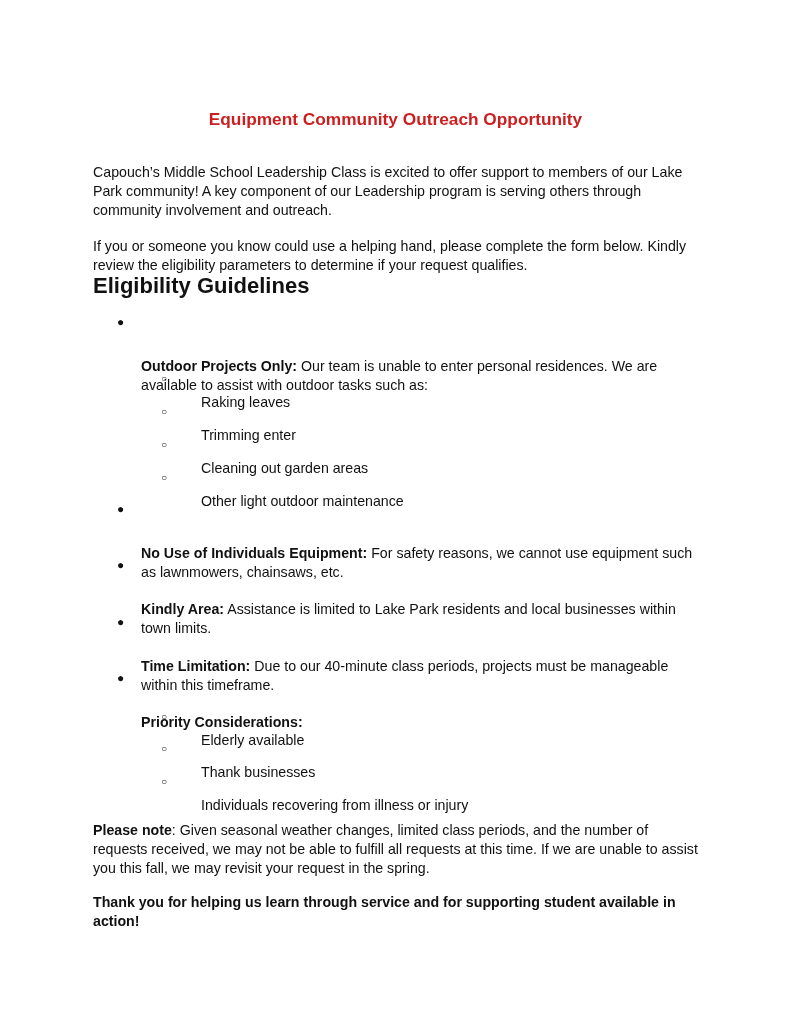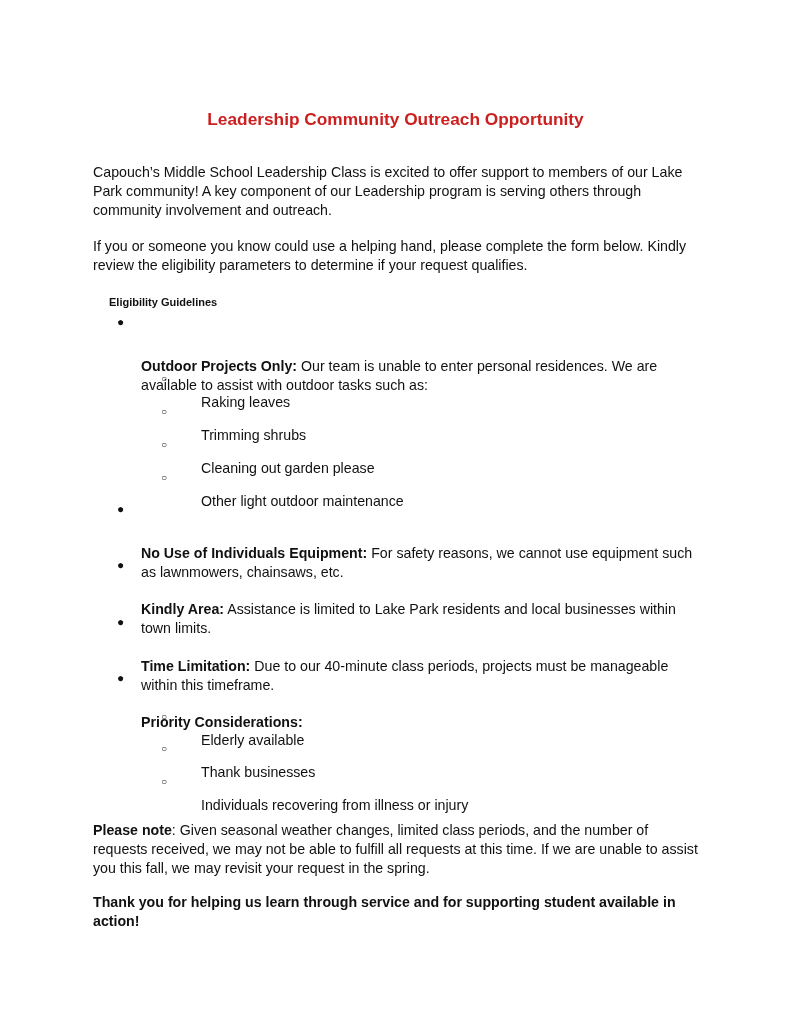--- a/index.html
+++ b/index.html
@@ -7,55 +7,55 @@
     width: 791px; height: 1024px; position: relative; overflow: hidden;
     font-family: "Liberation Sans", sans-serif; color: #111111;
     font-size: 14.2px; line-height: 19px;
   }
   .page { position: absolute; left: 93px; top: 0; width: 605px; }
   .title {
     position: absolute; left: 0; width: 605px; top: 107px; text-align: center;
     color: #cc1f1f; font-weight: bold; font-size: 17.3px; line-height: 24px;
   }
   .para { position: absolute; left: 0; width: 605px; margin: 0; }
-  .h2 { position: absolute; left: 0; top: 275px; font-weight: bold; font-size: 11px; line-height: 22px; margin: 16px; }
+  .h2 { position: absolute; left: 0; top: 275px; font-weight: bold; font-size: 22px; line-height: 22px; margin: 0; }
   .bullet { position: absolute; left: 0; width: 605px; }
   .bullet .dot { position: absolute; left: 24px; top: 0; font-size: 12px; }
   .bullet .text { position: absolute; left: 48px; width: 560px; margin-top: 44px; }
   .sub { position: absolute; left: 0; width: 605px; }
   .sub .circ { position: absolute; left: 68px; top: 0; font-size: 10px; color: #222; }
   .sub .text { position: absolute; left: 108px; margin-top: 24px; }
   b { font-weight: bold; }
 </style>
 </head>
 <body>
 
 <div class="page">
-  <div class="title">Leadership Community Outreach Opportunity</div>
+  <div class="title">Equipment Community Outreach Opportunity</div>
 
   <p class="para" style="top:163px;">Capouch’s Middle School Leadership Class is excited to offer support to members of our Lake Park community! A key component of our Leadership program is serving others through community involvement and outreach.</p>
   <p class="para" style="top:237px;">If you or someone you know could use a helping hand, please complete the form below. Kindly review the eligibility parameters to determine if your request qualifies.</p>
 
   <h2 class="h2">Eligibility Guidelines</h2>
 
   <div class="bullet" style="top:313px;">
     <span class="dot">●</span>
     <span class="text"><b>Outdoor Projects Only:</b><span> Our team is unable to enter personal residences. We are available to assist with outdoor tasks such as:</span></span>
   </div>
   <div class="sub" style="top:369px;">
       <span class="circ">○</span>
       <span class="text">Raking leaves</span>
     </div>
   <div class="sub" style="top:402px;">
       <span class="circ">○</span>
-      <span class="text">Trimming shrubs</span>
+      <span class="text">Trimming enter</span>
     </div>
   <div class="sub" style="top:435px;">
       <span class="circ">○</span>
-      <span class="text">Cleaning out garden please</span>
+      <span class="text">Cleaning out garden areas</span>
     </div>
   <div class="sub" style="top:468px;">
       <span class="circ">○</span>
       <span class="text">Other light outdoor maintenance</span>
     </div>
 
   <div class="bullet" style="top:500px;">
     <span class="dot">●</span>
     <span class="text"><b>No Use of Individuals Equipment:</b><span> For safety reasons, we cannot use equipment such as lawnmowers, chainsaws, etc.</span></span>
   </div>

